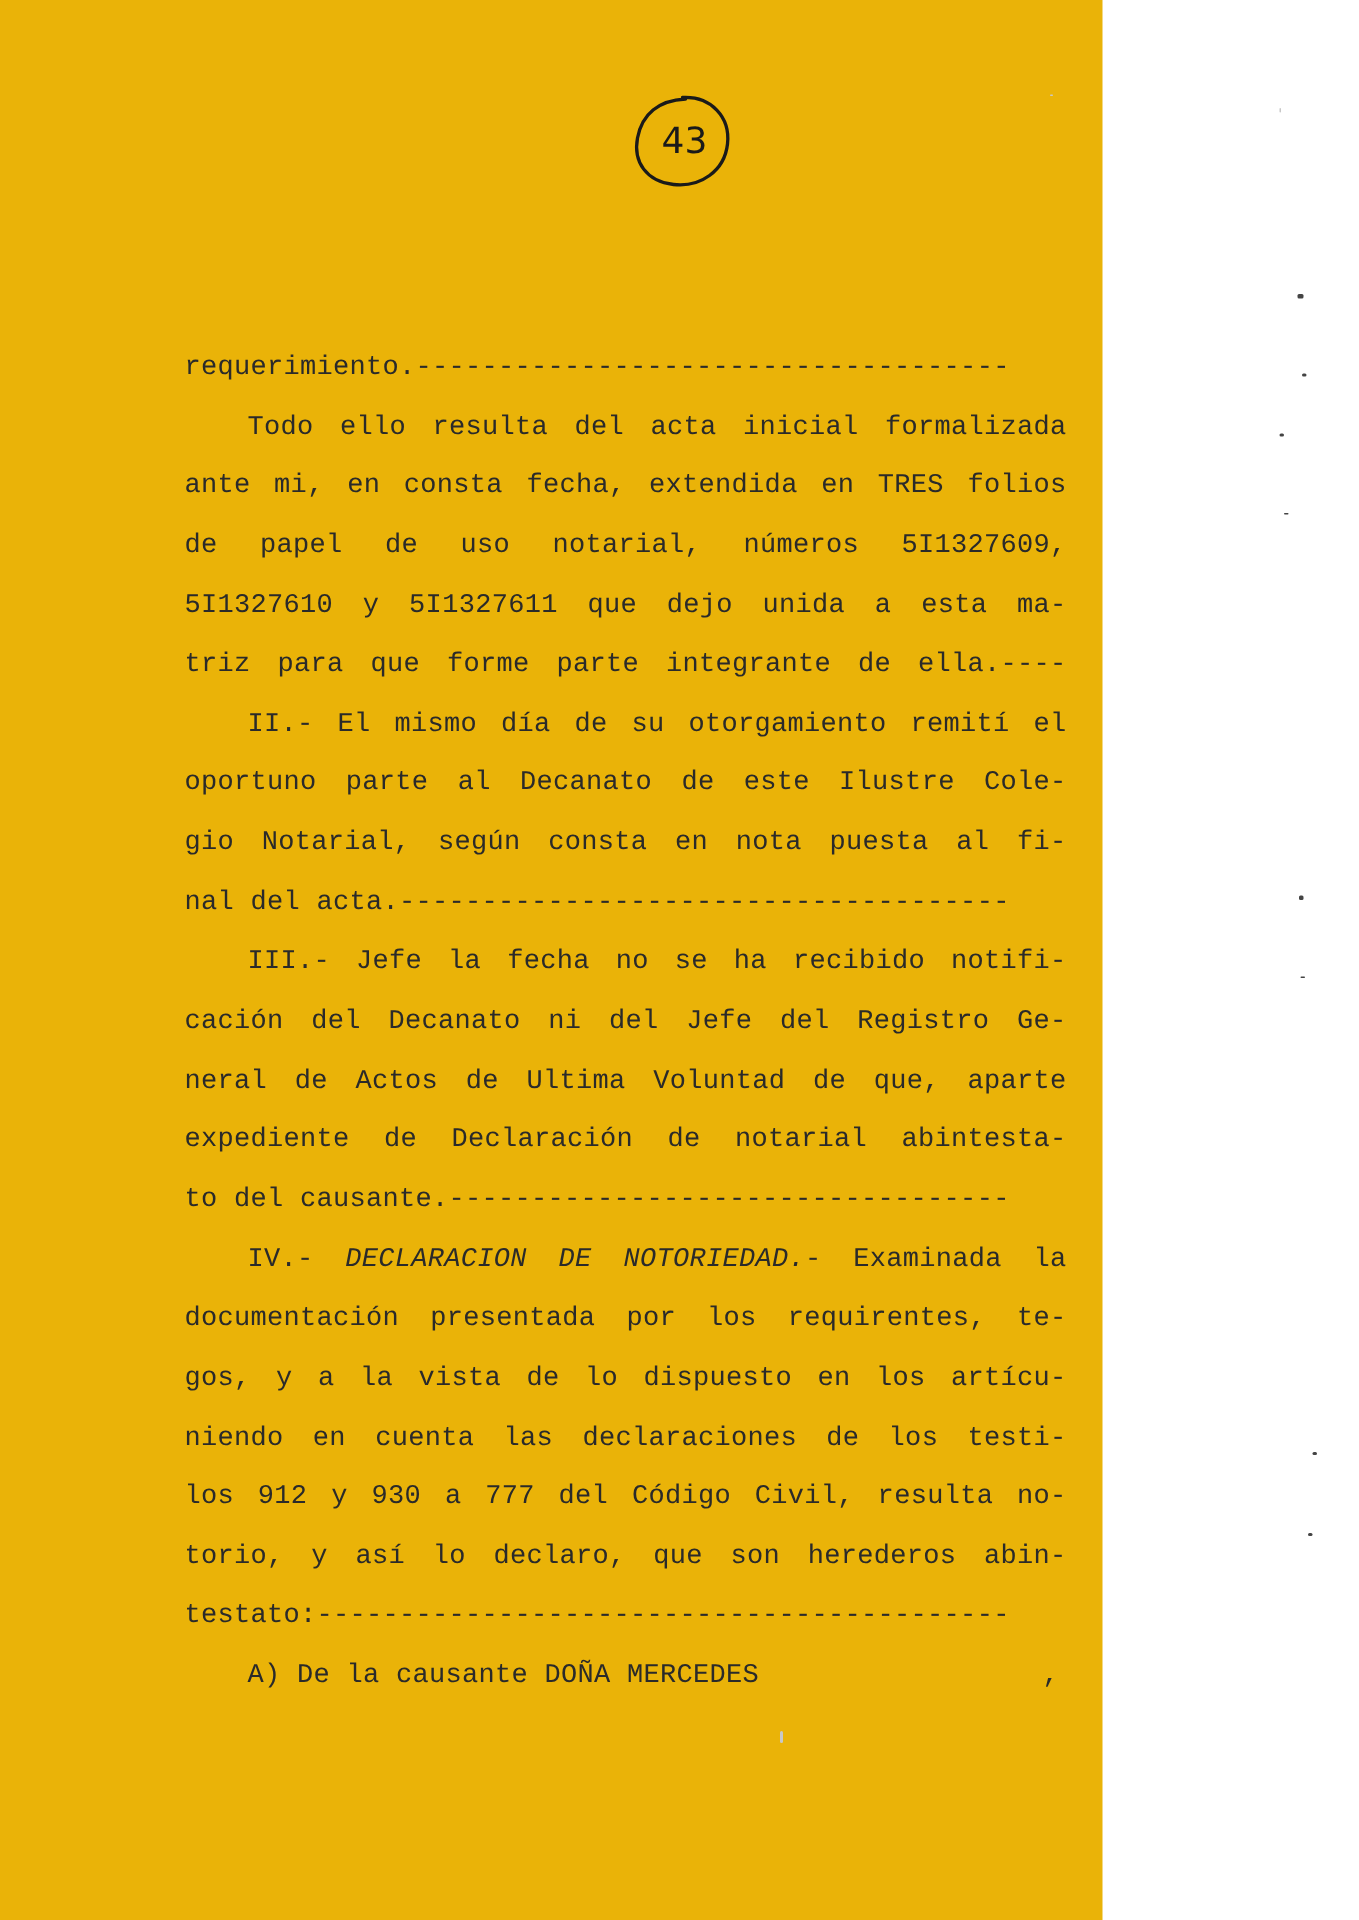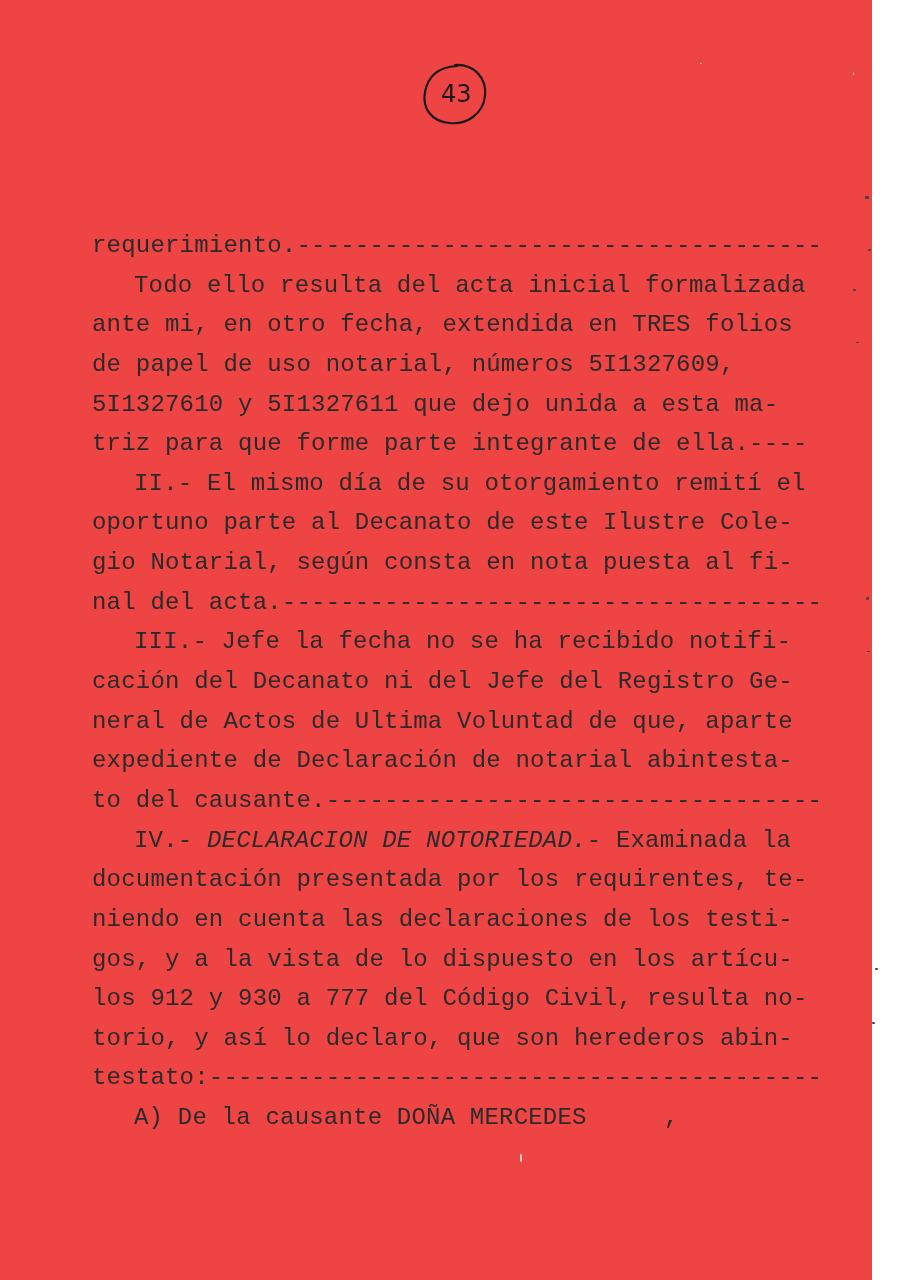--- a/index.html
+++ b/index.html
@@ -11,39 +11,38 @@
     width: 906px;
     height: 1280px;
     position: relative;
     overflow: hidden;
     font-family: "Liberation Mono", "DejaVu Sans Mono", monospace;
     color: #2a2a2a;
   }
   .page {
     position: absolute;
     left: 0; top: 0;
-    width: 840px;
+    width: 735px;
     height: 1280px;
-    background: #ef4444;
-    padding-left: 32px;
+    background: #eab308;
   }
   .folio-mark {
     position: absolute;
     left: 419px;
     top: 60px;
     width: 70px;
     height: 68px;
   }
   .folio-mark svg { width: 100%; height: 100%; }
   .text-block {
     position: absolute;
-    left: 92px;
+    left: 123px;
     top: 226px;
     width: 588px;
-    font-size: 24px;
+    font-size: 18px;
     line-height: 39.65px;
   }
   .line {
     display: block;
     height: 39.65px;
     white-space: nowrap;
     text-align: justify;
     text-align-last: justify;
     letter-spacing: 0.2px;
   }
@@ -65,37 +64,37 @@
   <div class="folio-mark">
     <svg viewBox="0 0 70 68">
       <path d="M36 5 C 55 4, 68 18, 66 36 C 64 54, 48 65, 30 63 C 12 61, 3 48, 6 32 C 9 16, 20 7, 38 6" fill="none" stroke="#1a1a1a" stroke-width="2.2" stroke-linecap="round"></path>
       <text x="22" y="42" font-family="DejaVu Sans, sans-serif" font-size="24" fill="#1a1a1a">43</text>
     </svg>
   </div>
 
   <div class="text-block">
     <span class="line last">requerimiento.------------------------------------</span>
     <span class="line indent">Todo ello resulta del acta inicial formalizada</span>
-    <span class="line">ante mi, en otro fecha, extendida en TRES folios</span>
+    <span class="line">ante mi, en consta fecha, extendida en TRES folios</span>
     <span class="line">de papel de uso notarial, números 5I1327609,</span>
     <span class="line">5I1327610 y 5I1327611 que dejo unida a esta ma-</span>
     <span class="line">triz para que forme parte integrante de ella.----</span>
     <span class="line indent">II.- El mismo día de su otorgamiento remití el</span>
     <span class="line">oportuno parte al Decanato de este Ilustre Cole-</span>
     <span class="line">gio Notarial, según consta en nota puesta al fi-</span>
     <span class="line last">nal del acta.-------------------------------------</span>
     <span class="line indent">III.- Jefe la fecha no se ha recibido notifi-</span>
     <span class="line">cación del Decanato ni del Jefe del Registro Ge-</span>
     <span class="line">neral de Actos de Ultima Voluntad de que, aparte</span>
     <span class="line">expediente de Declaración de notarial abintesta-</span>
     <span class="line last">to del causante.----------------------------------</span>
     <span class="line indent"><span>IV.- </span><span class="it">DECLARACION DE NOTORIEDAD.</span><span>- Examinada la</span></span>
     <span class="line">documentación presentada por los requirentes, te-</span>
+    <span class="line">gos, y a la vista de lo dispuesto en los artícu-</span>
     <span class="line">niendo en cuenta las declaraciones de los testi-</span>
-    <span class="line">gos, y a la vista de lo dispuesto en los artícu-</span>
     <span class="line">los 912 y 930 a 777 del Código Civil, resulta no-</span>
     <span class="line">torio, y así lo declaro, que son herederos abin-</span>
     <span class="line last">testato:------------------------------------------</span>
     <span class="line indent last" style="position:relative;"><span>A) De la causante DOÑA MERCEDES</span><span style="position:absolute; left:572px;">,</span></span>
   </div>
 
   <div class="specks">
     <span style="left:865px; top:196px; width:4px; height:3px;"></span>
     <span style="left:868px; top:249px; width:3px; height:2px;"></span>
     <span style="left:853px; top:289px; width:3px; height:2px;"></span>

